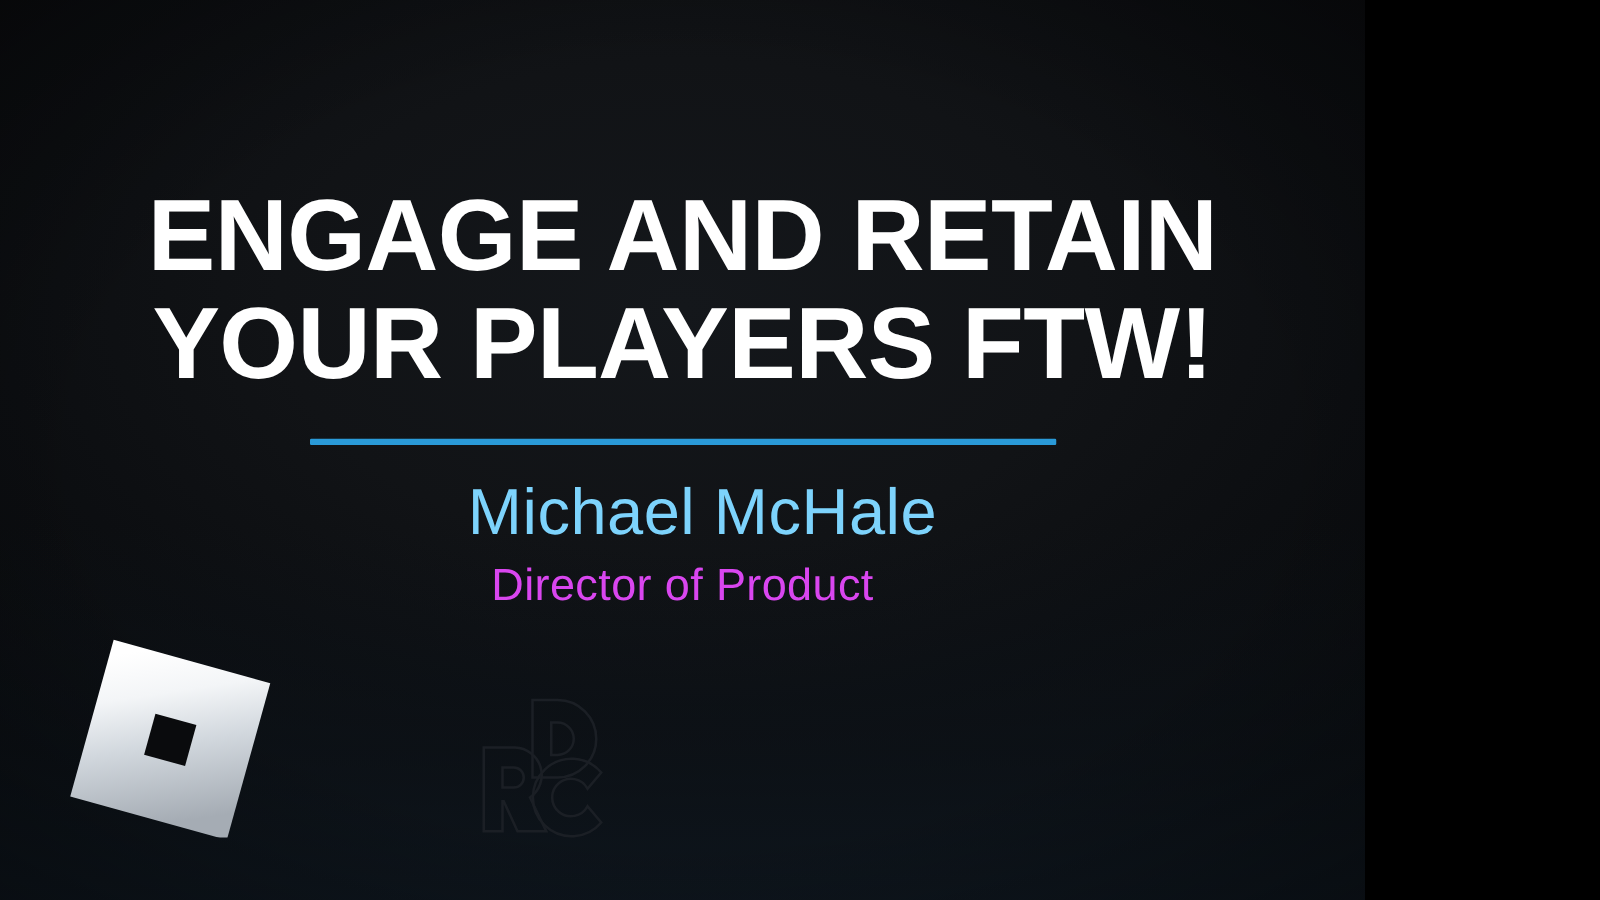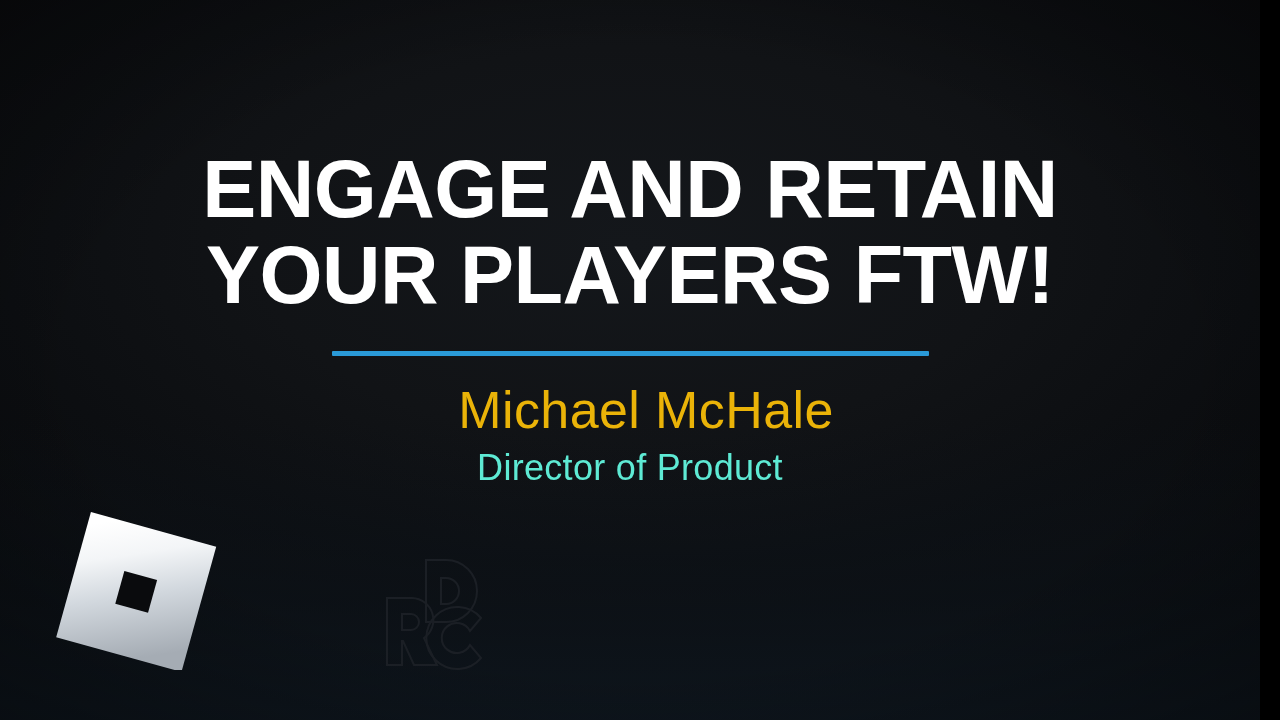--- a/index.html
+++ b/index.html
@@ -3,21 +3,21 @@
 <meta charset="utf-8">
 <style>
   html, body {
     margin: 0;
     padding: 0;
     background: #000;
   }
 
   #slide {
     position: relative;
-    width: 1260px;
+    width: 1092px;
     height: 720px;
     overflow: hidden;
     font-family: "Liberation Sans", sans-serif;
     background-color: #0a0b0d;
   }
 
   
   .bg-base {
     position: absolute;
     inset: 0;
@@ -86,29 +86,29 @@
 
   
   .speaker-block {
     position: absolute;
     left: 0;
     right: 0;
     top: 379px;
     text-align: center;
   }
   .speaker-name {
-    color: #eab308;
+    color: #7dd3fc;
     font-size: 52px;
     font-weight: 300;
     line-height: 62px;
     letter-spacing: 0.4px;
     margin-left: 32px;
   }
   .speaker-role {
-    color: #5eead4;
+    color: #d946ef;
     font-size: 36px;
     font-weight: 300;
     line-height: 46px;
     letter-spacing: 0.3px;
     margin-top: 4px;
   }
 
   
   .roblox-logo {
     position: absolute;

